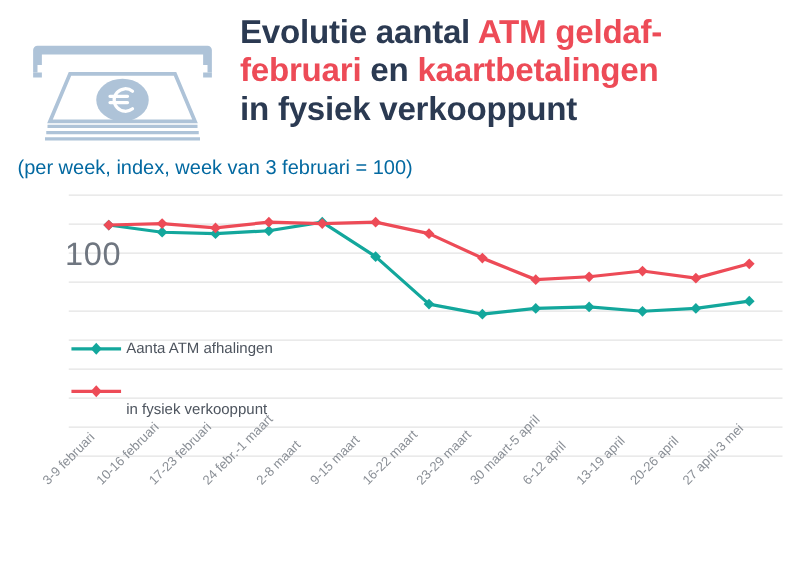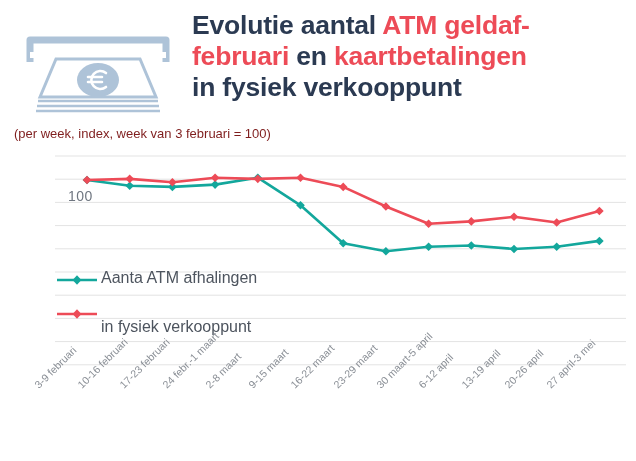--- a/index.html
+++ b/index.html
@@ -18,51 +18,51 @@
   .atm-icon{position:absolute;left:18px;top:28px;width:160px;height:86px;}
   .title{
     position:absolute;left:192px;top:10px;width:444px;
     font-size:26.5px;line-height:31px;font-weight:bold;
     letter-spacing:-0.2px;
     color:#2b3a52;
   }
   .title .accent{color:#ed4b57;}
   .subtitle{
     position:absolute;left:14px;top:126px;
-    font-size:13px;color:#7f1d1d;font-weight:normal;
+    font-size:16px;color:#0369a1;font-weight:normal;
   }
 
   
   .plot{position:absolute;left:0;top:150px;width:636px;height:240px;}
   .plot svg{display:block;}
 
   
   .xaxis{position:absolute;left:0;top:370px;width:636px;height:91px;}
   .xtick{
     position:absolute;
     font-size:10.5px;
     color:#8a8f96;
     white-space:nowrap;
     transform-origin:left top;
     transform:rotate(-45deg);
     font-family:"Liberation Sans", sans-serif;
   }
 
   
   .ylabel{
-    position:absolute;left:68px;top:188px;
-    font-size:14px;color:#6f7680;letter-spacing:0.5px;
+    position:absolute;left:52px;top:188px;
+    font-size:26px;color:#6f7680;letter-spacing:0.5px;
   }
 
   
   .legend{position:absolute;left:57px;top:278px;width:230px;}
   .legend-row{position:relative;margin-bottom:18px;}
   .legend-text{
     position:absolute;left:44px;top:-7px;
-    font-size:16px;color:#4d545e;line-height:14.5px;white-space:nowrap;
+    font-size:12px;color:#4d545e;line-height:14.5px;white-space:nowrap;
   }
   .legend-swatch{position:absolute;left:0;top:-6px;width:40px;height:12px;}
 </style>
 </head>
 <body>
 
 <div id="root">
 
   <div class="header">
 

